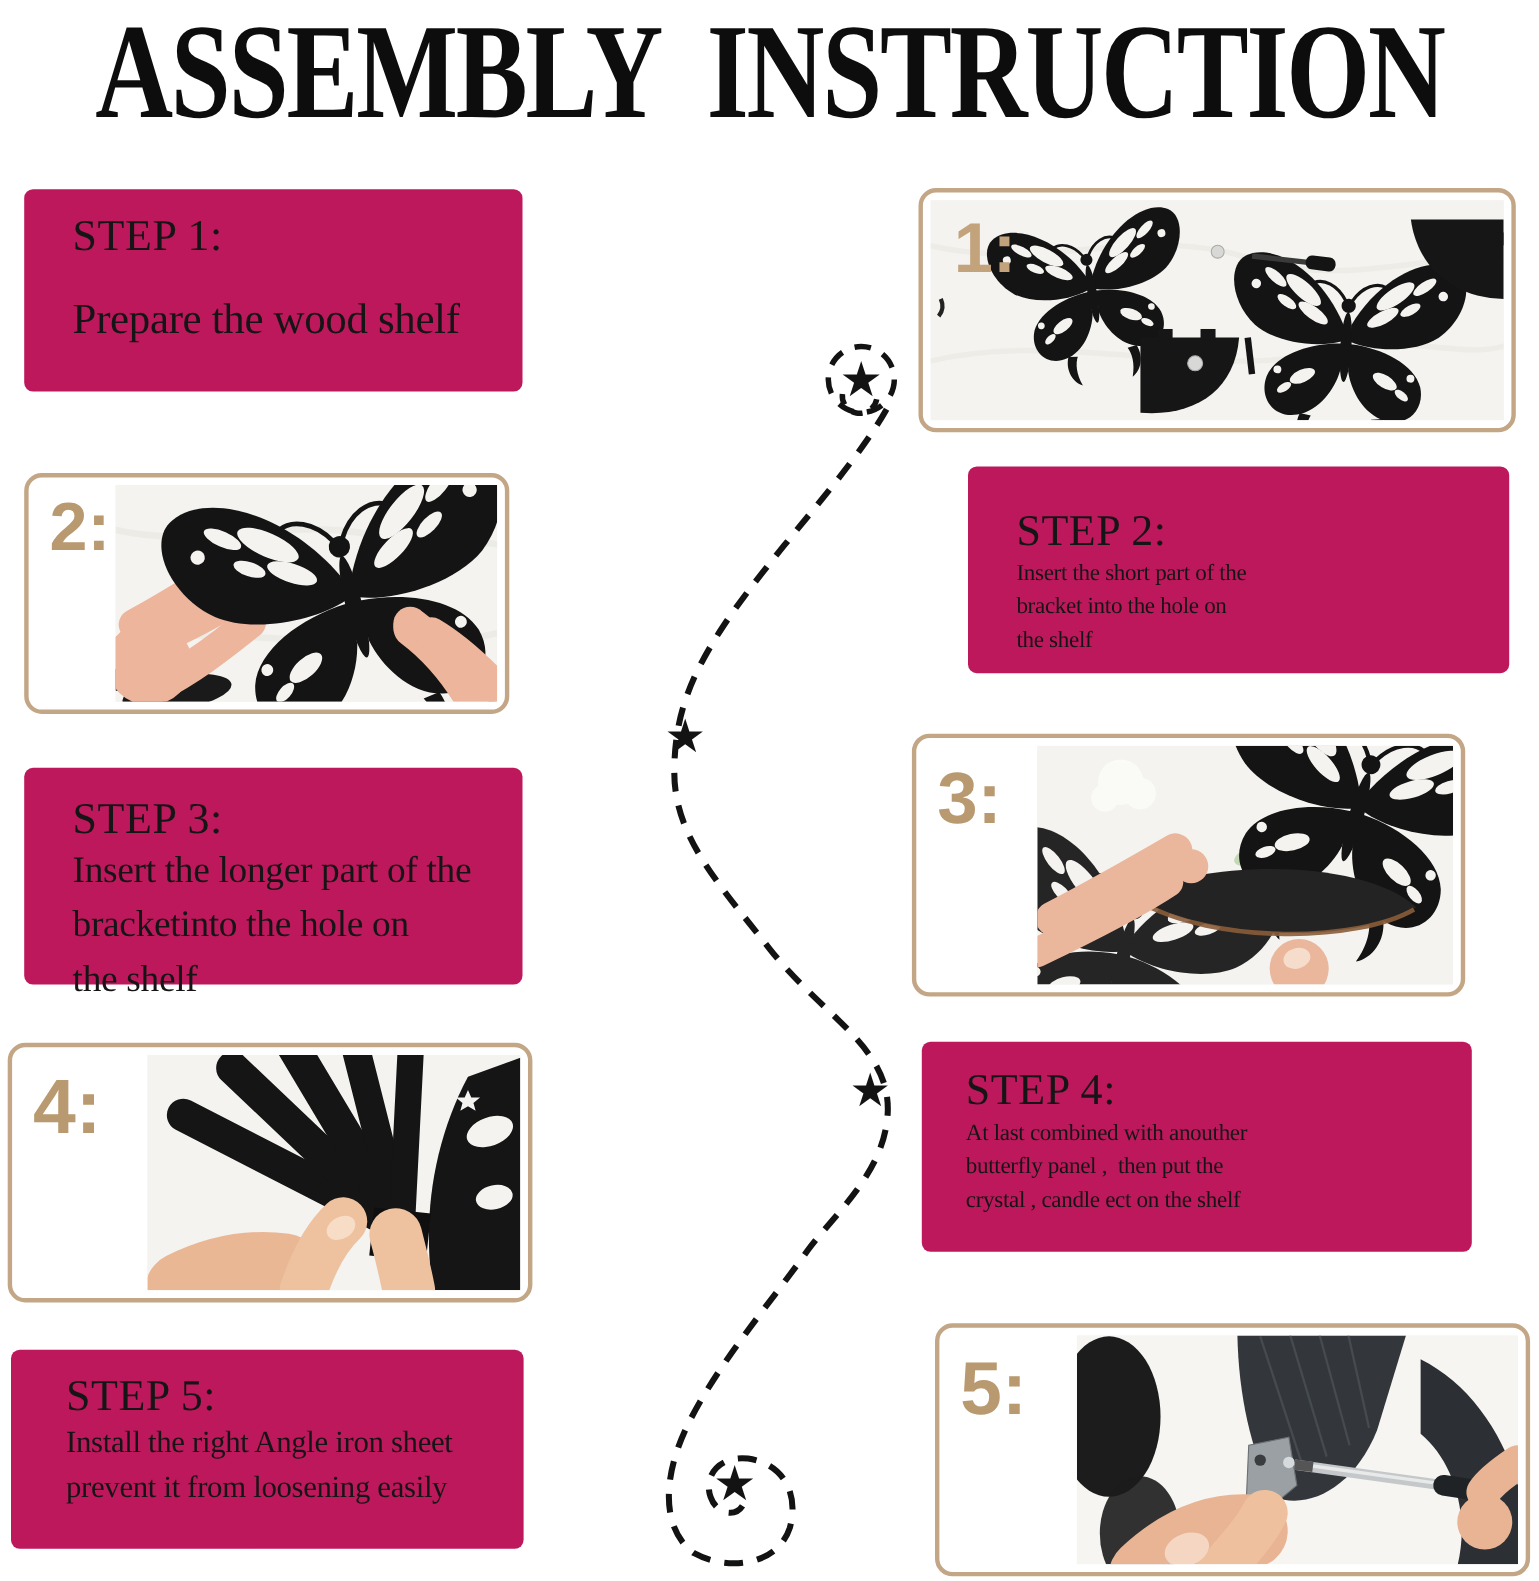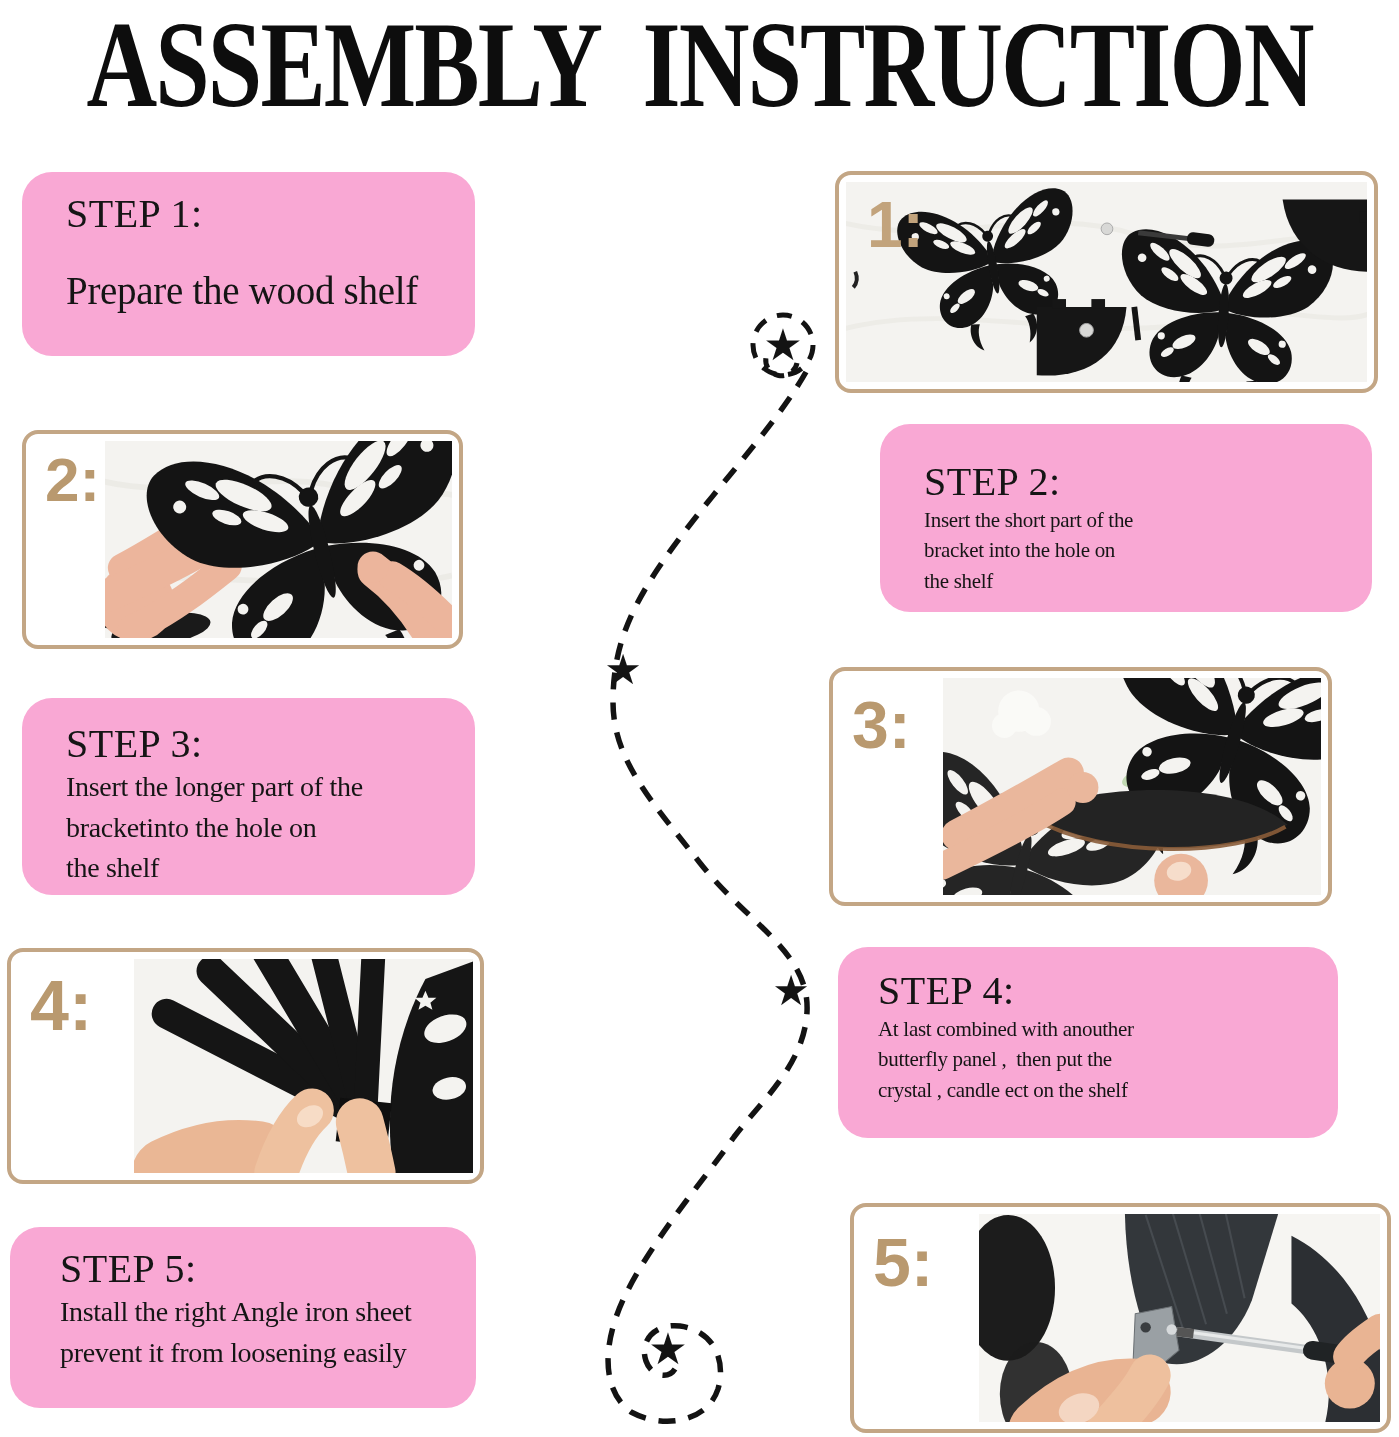--- a/index.html
+++ b/index.html
@@ -9,29 +9,29 @@
   }
   
   .title{
     position:absolute; top:-6px; left:0; width:100%;
     text-align:center; white-space:pre;
     font-size:101px; font-weight:bold; letter-spacing:-2px;
     transform:scale(0.97,1.22); transform-origin:center top; color:#0d0d0d;
   }
   
   .step-box{
-    position:absolute; background:#f9a8d4; border-radius:30px;
+    position:absolute; background:#be185d; border-radius:8px;
     padding:18px 14px 0 44px; box-sizing:border-box;
   }
   .step-heading{font-size:40px; letter-spacing:0.5px; color:#151515;}
   .step-body{font-size:21px; line-height:1.45; letter-spacing:-0.3px; white-space:pre; color:#151515;}
   #step1{left:22px; top:172px; width:453px; height:184px;}
   #step1 .step-body{font-size:39px; margin-top:26px;}
   #step3{left:22px; top:698px; width:453px; height:197px; padding-top:22px;}
-  #step3 .step-body{font-size:28px;}
+  #step3 .step-body{font-size:34px;}
   #step5{left:10px; top:1227px; width:466px; height:181px; padding-left:50px;}
   #step5 .step-body{font-size:28px;}
   #step2{left:880px; top:424px; width:492px; height:188px; padding-top:34px;}
   #step4{left:838px; top:947px; width:500px; height:191px; padding-top:20px; padding-left:40px;}
   
   .photo-box{
     position:absolute; border:4px solid #c3a685; border-radius:16px;
     background:#ffffff; box-sizing:border-box; padding:7px; display:flex;
   }
   .photo-label{

